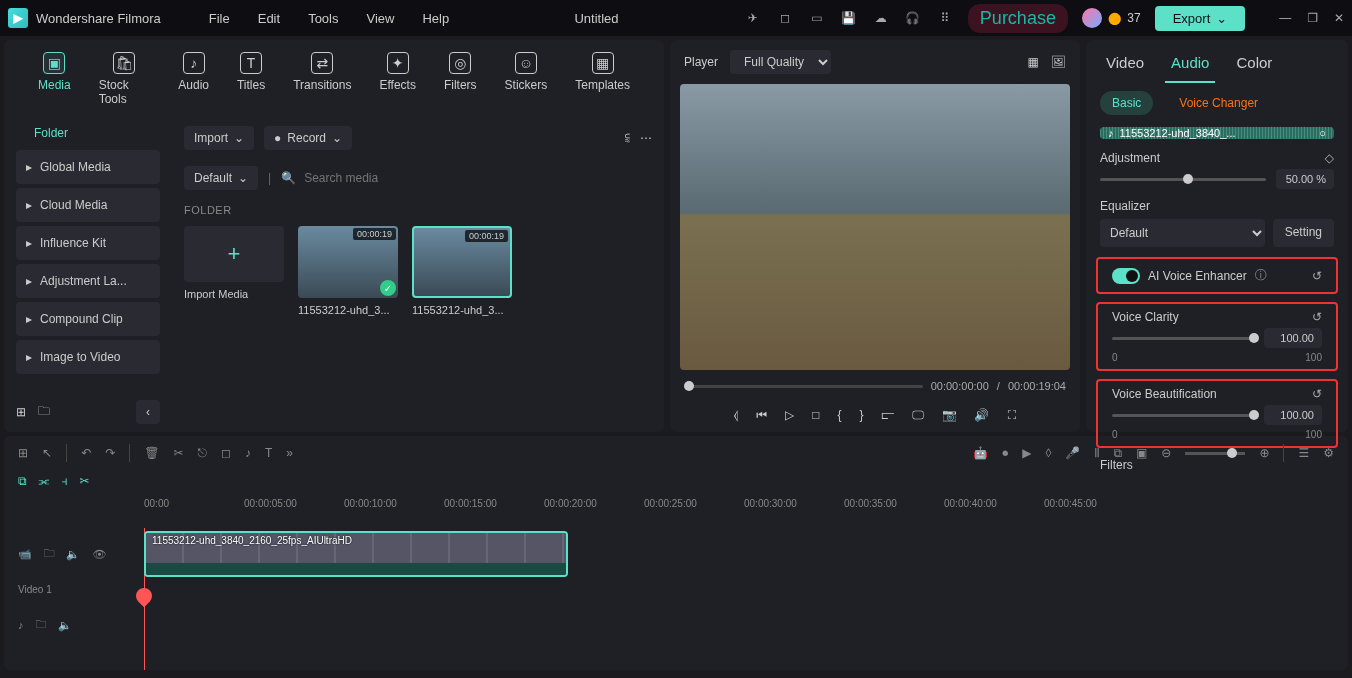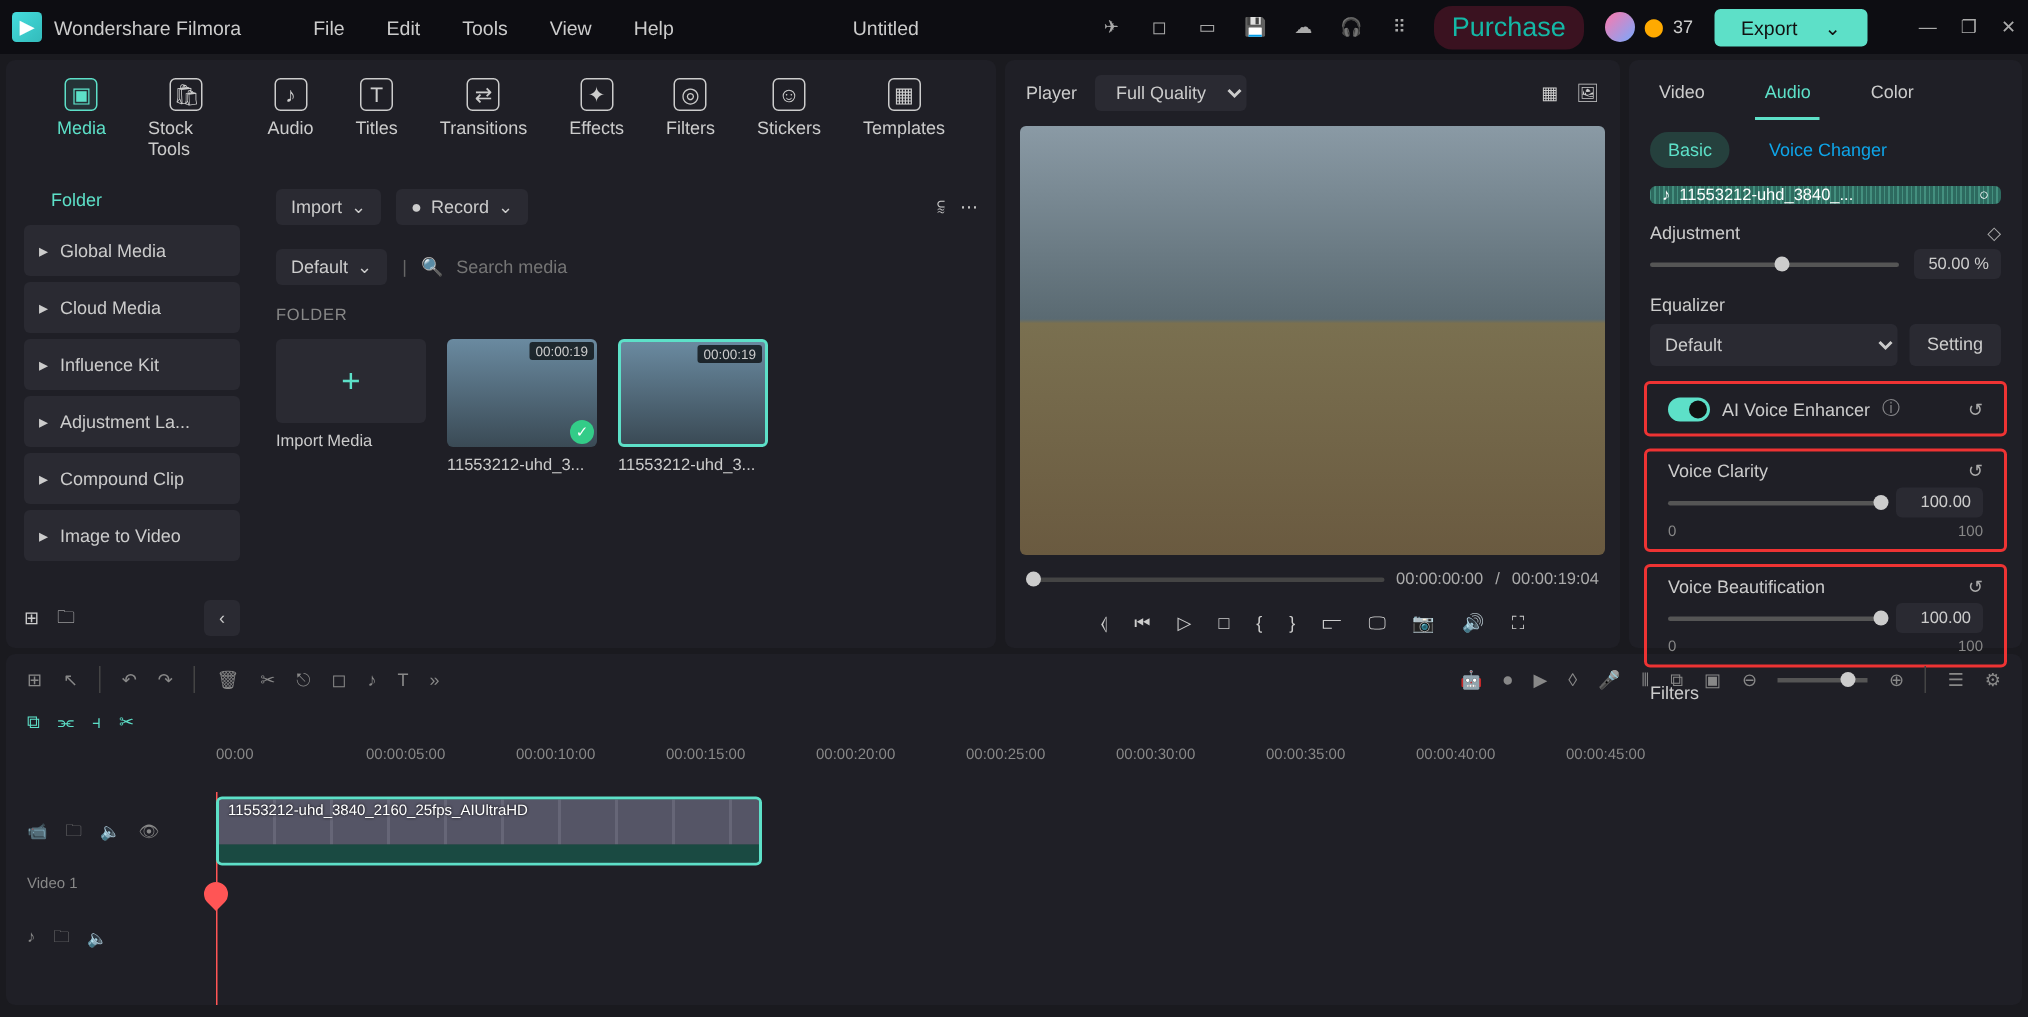--- a/index.html
+++ b/index.html
@@ -9,21 +9,21 @@
 .titlebar .app { font-size: 13px; margin-right: 40px; }
 .menu { display: flex; gap: 28px; font-size: 13px; }
 .menu span { cursor: pointer; }
 .spacer { flex: 1; }
 .doc-title { font-size: 13px; }
 .tb-icons { display: flex; gap: 14px; align-items: center; }
 .tb-icons .ico { width: 18px; height: 18px; display: flex; align-items: center; justify-content: center; color: #aaa; cursor: pointer; }
 .purchase { background: #3a1220; color: #14b8a6; padding: 4px 12px; border-radius: 12px; font-size: 18px; cursor: pointer; }
 .credits { display: flex; align-items: center; gap: 6px; }
 .avatar { width: 20px; height: 20px; border-radius: 50%; background: linear-gradient(135deg,#f7a,#7af); }
-.export { background: #5de0c8; color: #111; padding: 5px 18px; border-radius: 4px; font-size: 13px; cursor: pointer; display: flex; align-items: flex-start; gap: 18px; }
+.export { background: #5de0c8; color: #111; padding: 5px 18px; border-radius: 4px; font-size: 13px; cursor: pointer; display: flex; align-items: flex-start; gap: 6px; }
 .win-ctrl { display: flex; gap: 16px; margin-left: 20px; color: #aaa; }
 
 .main { display: flex; height: 400px; gap: 6px; padding: 4px; }
 .panel { background: #1f1f26; border-radius: 6px; }
 
 .left { width: 660px; display: flex; flex-direction: column; }
 .tabs { display: flex; gap: 0; padding: 8px 20px; }
 .tab { display: flex; flex-direction: column; align-items: center; gap: 4px; padding: 4px 14px; cursor: pointer; font-size: 12px; color: #ccc; }
 .tab.active { color: #5de0c8; }
 .tab .ticon { width: 22px; height: 22px; border: 1.5px solid currentColor; border-radius: 4px; display: flex; align-items: center; justify-content: center; font-size: 14px; }
@@ -56,25 +56,25 @@
 .c-head { display: flex; align-items: center; gap: 12px; padding: 10px 14px; font-size: 12px; }
 .c-head select { background: #2a2a32; border: none; color: #ccc; padding: 4px 10px; border-radius: 4px; font-size: 12px; }
 .preview { flex: 1; margin: 0 10px; border-radius: 4px; background: #333 center/cover; background-image: linear-gradient(180deg,#8a9aa5 0%,#5a6a72 45%,#7a7050 46%,#6a5a40 100%); position: relative; }
 .scrub { padding: 10px 14px; display: flex; align-items: center; gap: 8px; font-size: 11px; color: #aaa; }
 .scrub .bar { flex: 1; height: 3px; background: #444; border-radius: 2px; position: relative; }
 .scrub .dot { position: absolute; left: 0; top: -4px; width: 10px; height: 10px; background: #ccc; border-radius: 50%; }
 .play-row { display: flex; align-items: center; justify-content: center; gap: 18px; padding: 6px 14px 10px; color: #ccc; }
 .play-row .pbtn { cursor: pointer; }
 
 .right { flex: 1; display: flex; flex-direction: column; padding-bottom: 6px; }
-.r-tabs { display: flex; padding: 4px 14px 0; gap: 28px; font-size: 12px; }
+.r-tabs { display: flex; padding: 4px 14px 0; gap: 15px; font-size: 15px; }
 .r-tab { padding: 10px 6px; cursor: pointer; color: #ccc; }
 .r-tab.active { color: #5de0c8; border-bottom: 2px solid #5de0c8; }
 .r-sub { display: flex; gap: 14px; padding: 8px 14px; }
-.chip { padding: 5px 12px; border-radius: 12px; font-size: 12px; cursor: pointer; color: #0ea5e9; }
+.chip { padding: 5px 12px; border-radius: 12px; font-size: 12px; cursor: pointer; color: #f97316; }
 .chip.active { background: #25403d; color: #5de0c8; }
 .wave { margin: 4px 14px; background: #2d6a5f; border-radius: 4px; padding: 6px 8px; display: flex; align-items: center; gap: 6px; font-size: 11px; color: #fff; height: 40px; position: relative; overflow: hidden; }
 .wave::after { content: ''; position: absolute; inset: 0; background: repeating-linear-gradient(90deg, rgba(120,230,200,.6) 0 1px, transparent 1px 3px); opacity: .5; }
 .wave span { position: relative; z-index: 1; }
 .sect { padding: 8px 14px 2px; display: flex; align-items: center; justify-content: space-between; font-size: 12px; }
 .slider-row { display: flex; align-items: center; gap: 10px; padding: 2px 14px; }
 .slider-row .track { flex: 1; height: 3px; background: #555; border-radius: 2px; position: relative; }
 .slider-row .knob { position: absolute; top: -4px; width: 10px; height: 10px; background: #ccc; border-radius: 50%; }
 .valbox { background: #2a2a32; border-radius: 4px; padding: 4px 8px; min-width: 58px; text-align: right; font-size: 11px; }
 .sel-row { display: flex; gap: 8px; padding: 4px 14px; }
@@ -91,21 +91,21 @@
 .tl-tools .sep { width: 1px; height: 18px; background: #444; }
 .tl-tools .ico { cursor: pointer; }
 .tl-tools .special { color: #5de0c8; }
 .tl-ruler { position: relative; height: 36px; display: flex; align-items: center; padding-left: 140px; }
 .tl-ruler .tick { position: absolute; top: 6px; font-size: 10px; color: #888; }
 .playhead { position: absolute; left: 140px; top: 0; bottom: 0; width: 1px; background: #f55; }
 .playhead::before { content: ''; position: absolute; top: 60px; left: -8px; width: 16px; height: 16px; background: #f55; border-radius: 50% 50% 50% 0; transform: rotate(-45deg); }
 .tracks { flex: 1; position: relative; }
 .track { display: flex; align-items: center; height: 52px; }
 .track-head { width: 140px; display: flex; align-items: center; gap: 12px; padding-left: 14px; color: #888; font-size: 11px; }
-.clip { margin-left: 0; width: 364px; height: 46px; border: 2px solid #5de0c8; border-radius: 4px; background: linear-gradient(180deg,#4a5a60,#2a3a40); position: relative; overflow: hidden; }
+.clip { margin-left: 0; width: 424px; height: 46px; border: 2px solid #5de0c8; border-radius: 4px; background: linear-gradient(180deg,#4a5a60,#2a3a40); position: relative; overflow: hidden; }
 .clip .thumbs-strip { height: 30px; background: repeating-linear-gradient(90deg,#556 0 36px,#667 36px 38px); }
 .clip .wave-strip { height: 14px; background: #1a4a42; }
 .clip .lbl { position: absolute; top: 2px; left: 6px; font-size: 10px; color: #fff; text-shadow: 0 0 2px #000; }
 </style>
 </head>
 <body>
 
 <div class="titlebar">
   <div class="logo">▶</div>
   <div class="app">Wondershare Filmora</div>

